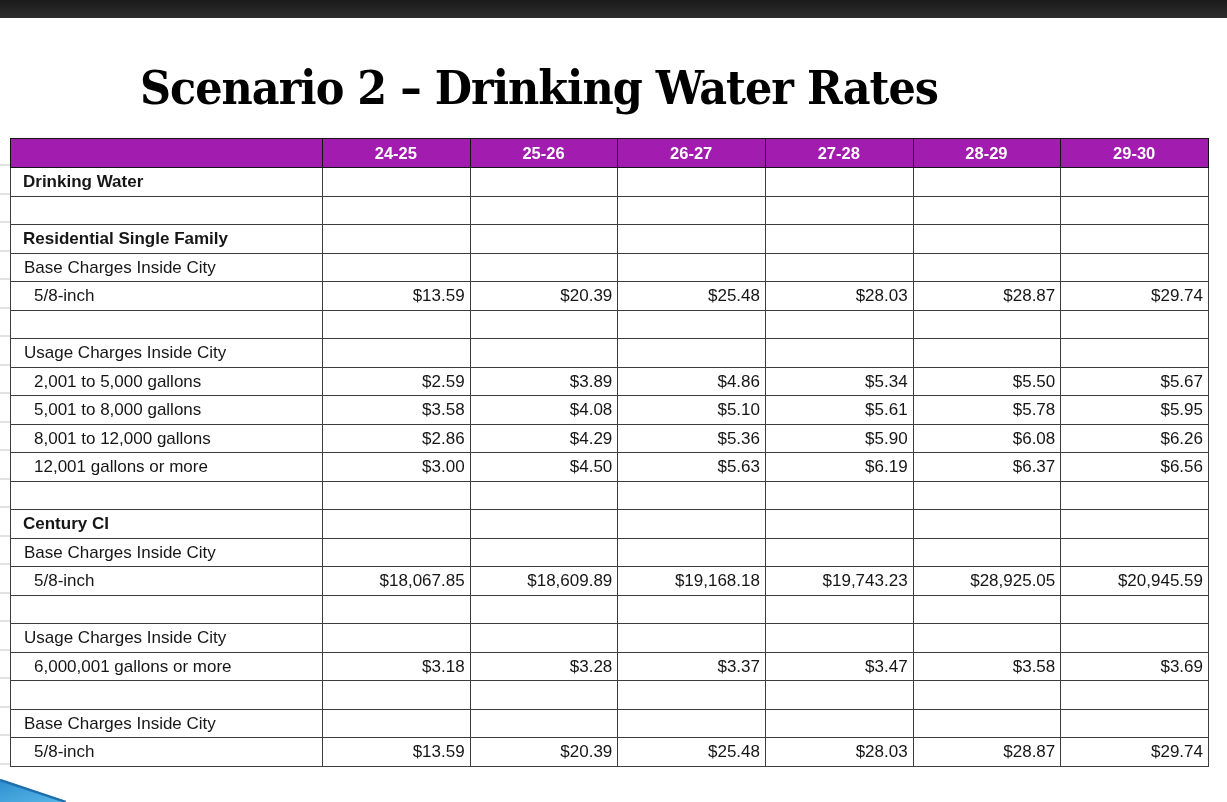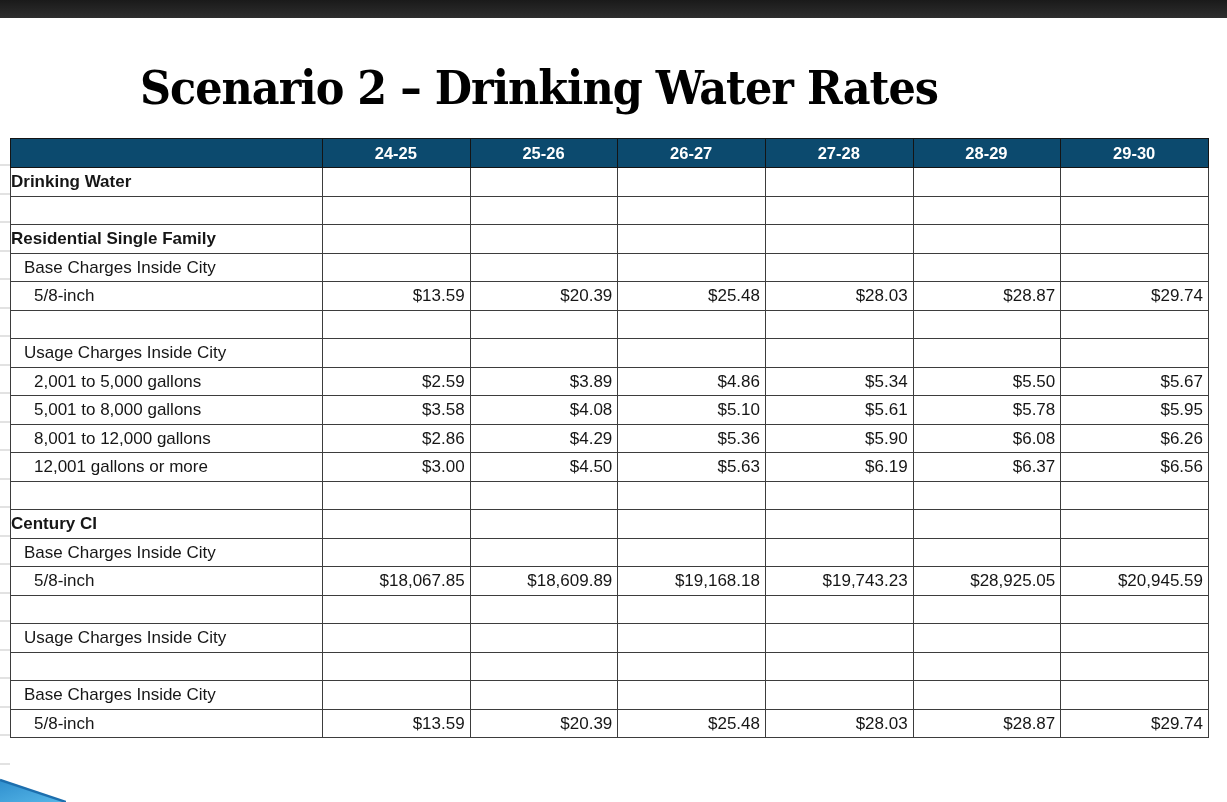--- a/index.html
+++ b/index.html
@@ -44,32 +44,32 @@
   .rates-table th, .rates-table td {
     border:1.4px solid #3d3d3d;
     height:28.5px;
     padding:0 5px 0 4px;
     overflow:hidden;
     white-space:nowrap;
     line-height:1;
     font-size:17px;
   }
   .rates-table thead th {
-    background:#0c4a6e;
+    background:#a21caf;
     color:#ffffff;
     font-weight:bold;
     font-size:16.5px;
     text-align:center;
     border:1.8px solid #141414;
     height:29px;
   }
   .rates-table td.label-cell { text-align:left; }
   .rates-table td.value-cell { text-align:right; }
   .rates-table tr.bold td.label-cell { font-weight:bold; }
-  .rates-table td.indent-0 { padding-left:0; }
+  .rates-table td.indent-0 { padding-left:12px; }
   .rates-table td.indent-1 { padding-left:13px; }
   .rates-table td.indent-2 { padding-left:23px;margin-left:28px; }
   .corner-wedge {
     position:absolute; left:0; bottom:0;
   }
 </style>
 </head>
 <body>
 
 <div class="top-bar"></div>
@@ -247,20 +247,29 @@
       <tr>
         <td class="label-cell indent-1">Usage Charges Inside City</td>
         <td class="value-cell"></td>
         <td class="value-cell"></td>
         <td class="value-cell"></td>
         <td class="value-cell"></td>
         <td class="value-cell"></td>
         <td class="value-cell"></td>
       </tr>
       <tr>
+        <td class="label-cell indent-2">6,000,001 gallons or more</td>
+        <td class="value-cell">$3.18</td>
+        <td class="value-cell">$3.28</td>
+        <td class="value-cell">$3.37</td>
+        <td class="value-cell">$3.47</td>
+        <td class="value-cell">$3.58</td>
+        <td class="value-cell">$3.69</td>
+      </tr>
+      <tr>
         <td class="label-cell indent-0"></td>
         <td class="value-cell"></td>
         <td class="value-cell"></td>
         <td class="value-cell"></td>
         <td class="value-cell"></td>
         <td class="value-cell"></td>
         <td class="value-cell"></td>
       </tr>
       <tr>
         <td class="label-cell indent-1">Base Charges Inside City</td>

